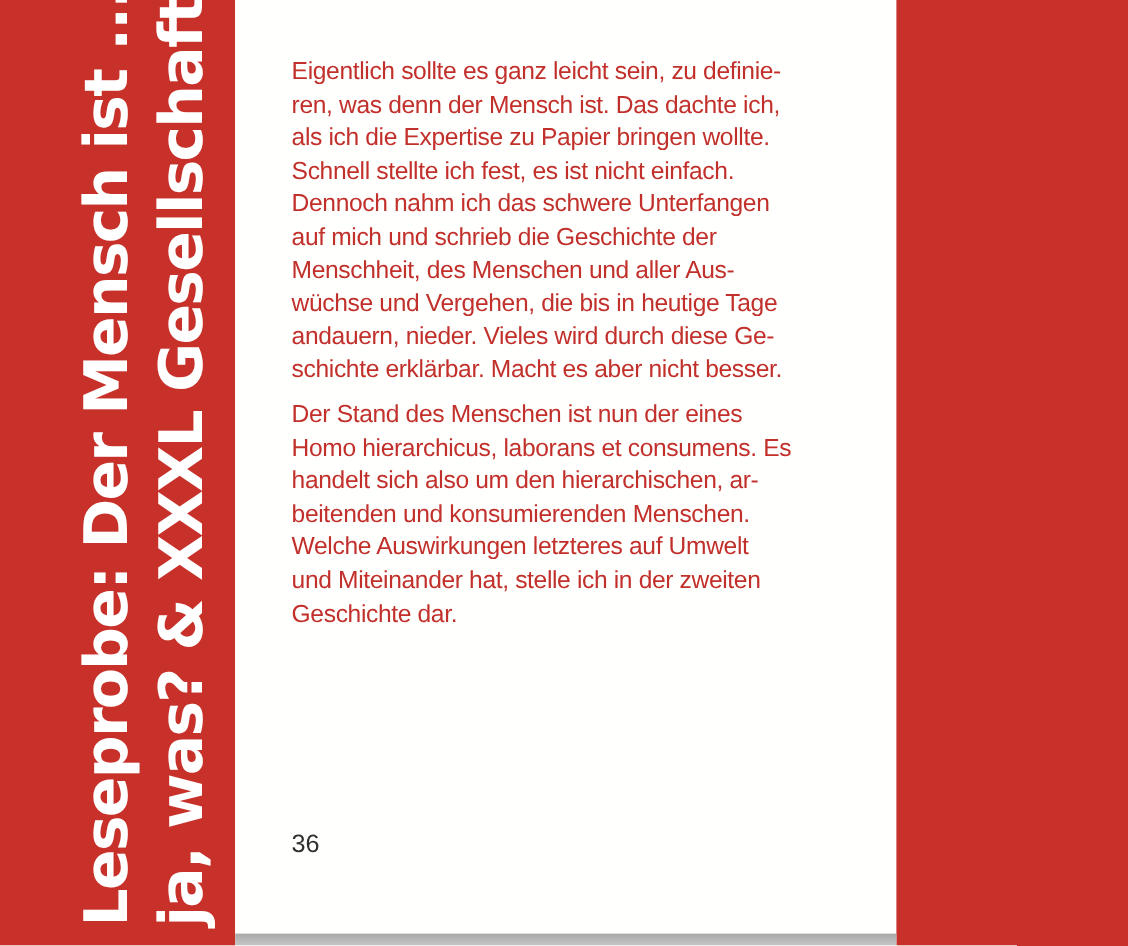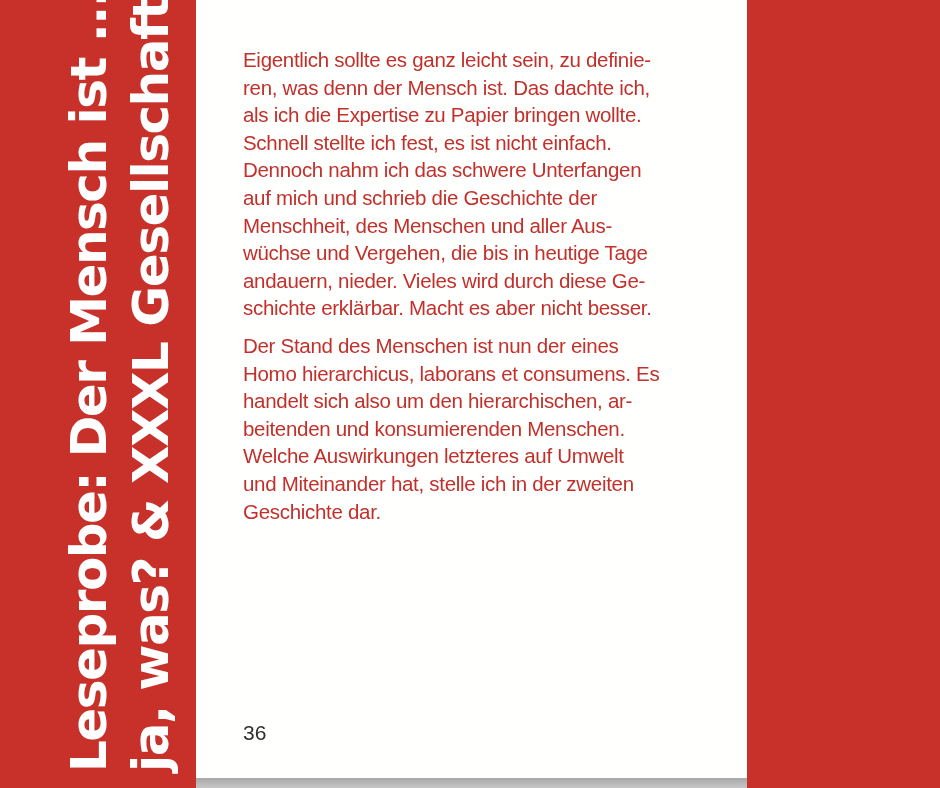--- a/index.html
+++ b/index.html
@@ -66,21 +66,20 @@
     font-weight: 400;
   }
   .para-1 { top: 46px; }
   .para-2 { top: 332px; }
   .pagenum {
     position: absolute;
     left: 47px;
     top: 692px;
     font-size: 21px;
     color: var(--page_number_dark);
-    margin-top: 29px;
   }
 
   
   .right-panel {
     position: absolute;
     left: 747px;
     top: 0;
     width: 193px;
     height: 788px;
     background: var(--accent_red);

